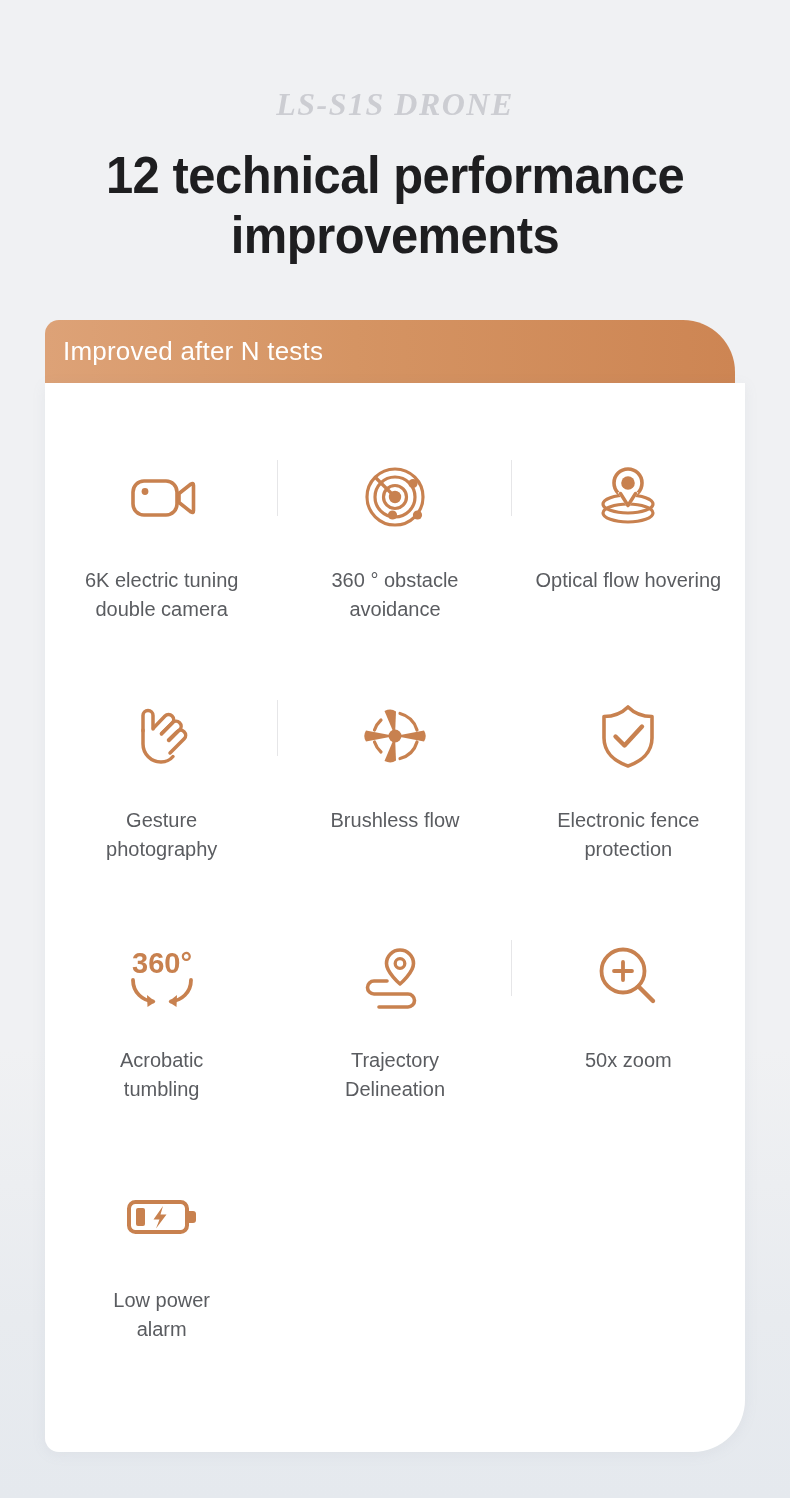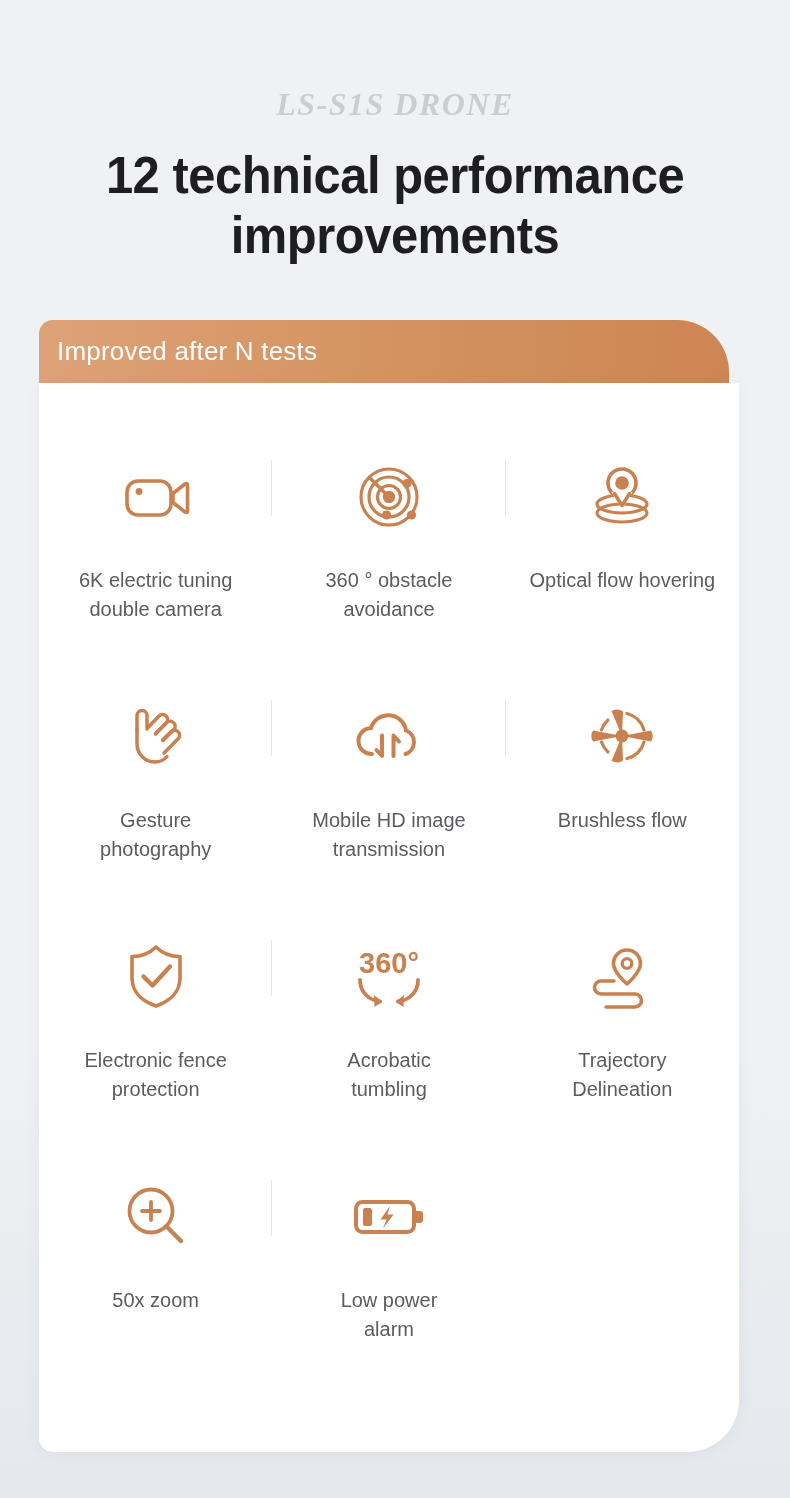--- a/index.html
+++ b/index.html
@@ -40,21 +40,21 @@
     line-height: 1.15;
     letter-spacing: -0.5px;
     color: #1E1E20;
     transform: scaleX(0.94);
     transform-origin: center;
   }
 
   
   .card-wrap {
     position: absolute;
-    left: 39px;
+    left: 45px;
     top: 320px;
     width: 736px;
   }
   .banner {
     position: relative;
     height: 64px;
     width: 690px;
     background: linear-gradient(90deg, #DDA277 0%, #D59463 45%, #CD8553 100%);
     border-radius: 14px 52px 0 0;
     display: flex;
@@ -197,32 +197,20 @@
         <path d="M20 34 L20 18.5 a5 5 0 0 1 10 0 L30 32"></path>
         <path d="M30.5 31 L42 19 a5 5 0 0 1 7.2 7 L38.5 37"></path>
         <path d="M38.5 36.5 L49.5 25.8 a5 5 0 0 1 7.2 7 L46 43.5"></path>
         <path d="M45.5 43 L54 34.8 a5 5 0 0 1 7.2 7 L47 56"></path>
         <path d="M20 33 L20 47 a18 18 0 0 0 18 18 c6 0 9.5-2.5 12-5.5"></path>
       </g>
     </svg>
           </div>
           <div class="cell-label">Gesture
 photography</div>
-          <span class="divider"></span>
-        </div>
-        <div class="cell">
-          <div class="icon-box">
-            <svg width="78" height="78" viewBox="0 0 78 78" fill="none">
-      <path d="M22 57 a13 13 0 0 1 -1 -26 a18 18 0 0 1 35 2.5 a12.5 12.5 0 0 1 -0.5 23.5" stroke="#C8814F" stroke-width="4" stroke-linecap="round" fill="none"></path>
-      <path d="M32 38.5 L32 59 L26.5 53" stroke="#C8814F" stroke-width="4" stroke-linecap="round" stroke-linejoin="round" fill="none"></path>
-      <path d="M43.5 59 L43.5 38.5 L49 44.5" stroke="#C8814F" stroke-width="4" stroke-linecap="round" stroke-linejoin="round" fill="none"></path>
-    </svg>
-          </div>
-          <div class="cell-label">Mobile HD image
-transmission</div>
           <span class="divider"></span>
         </div>
         <div class="cell">
           <div class="icon-box">
             <svg width="78" height="78" viewBox="0 0 78 78" fill="none">
       <g fill="#C8814F">
         <path d="M39 39 L10 33.5 Q6.5 39 10 44.5 Z"></path>
         <path d="M39 39 L68 33.5 Q71.5 39 68 44.5 Z"></path>
         <path d="M39 39 L28.5 14 Q35 11 40 14.5 Z"></path>
         <path d="M39 39 L28.5 64 Q35 67 40 63.5 Z"></path>

